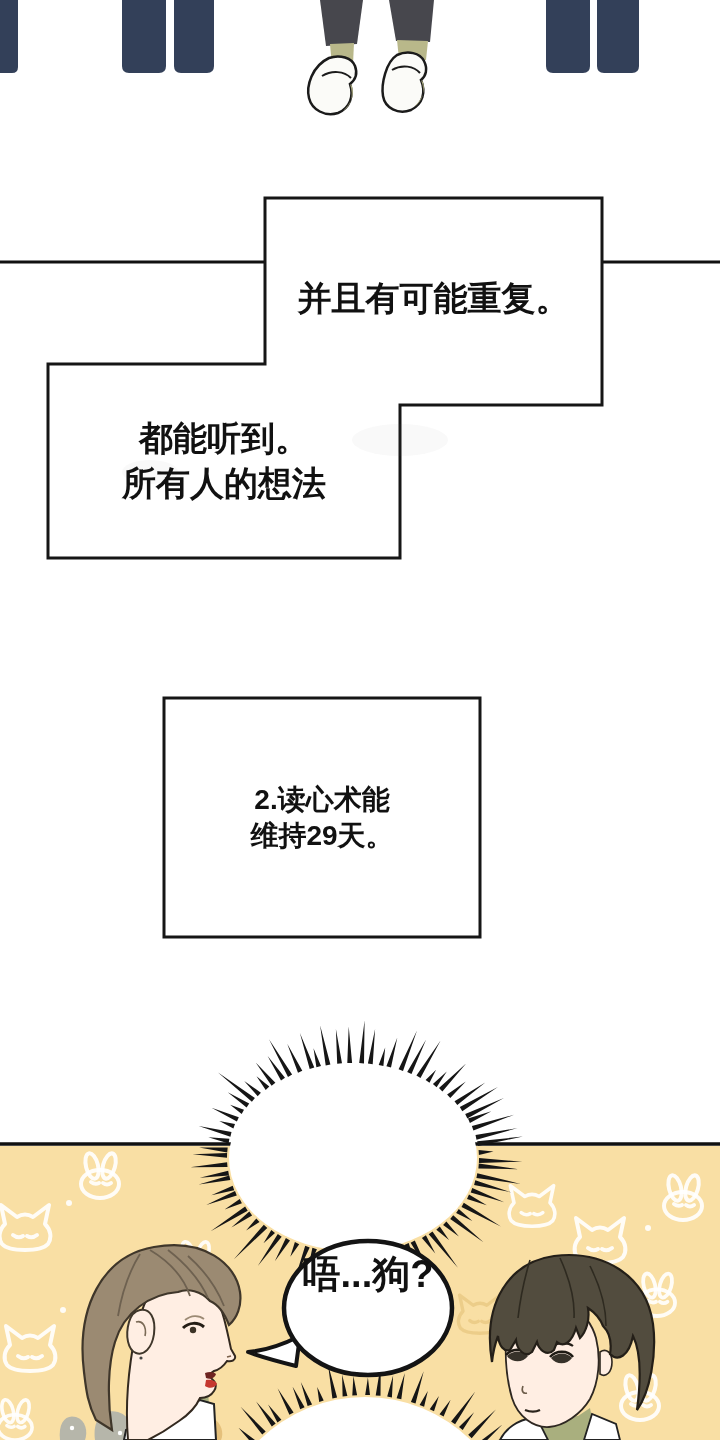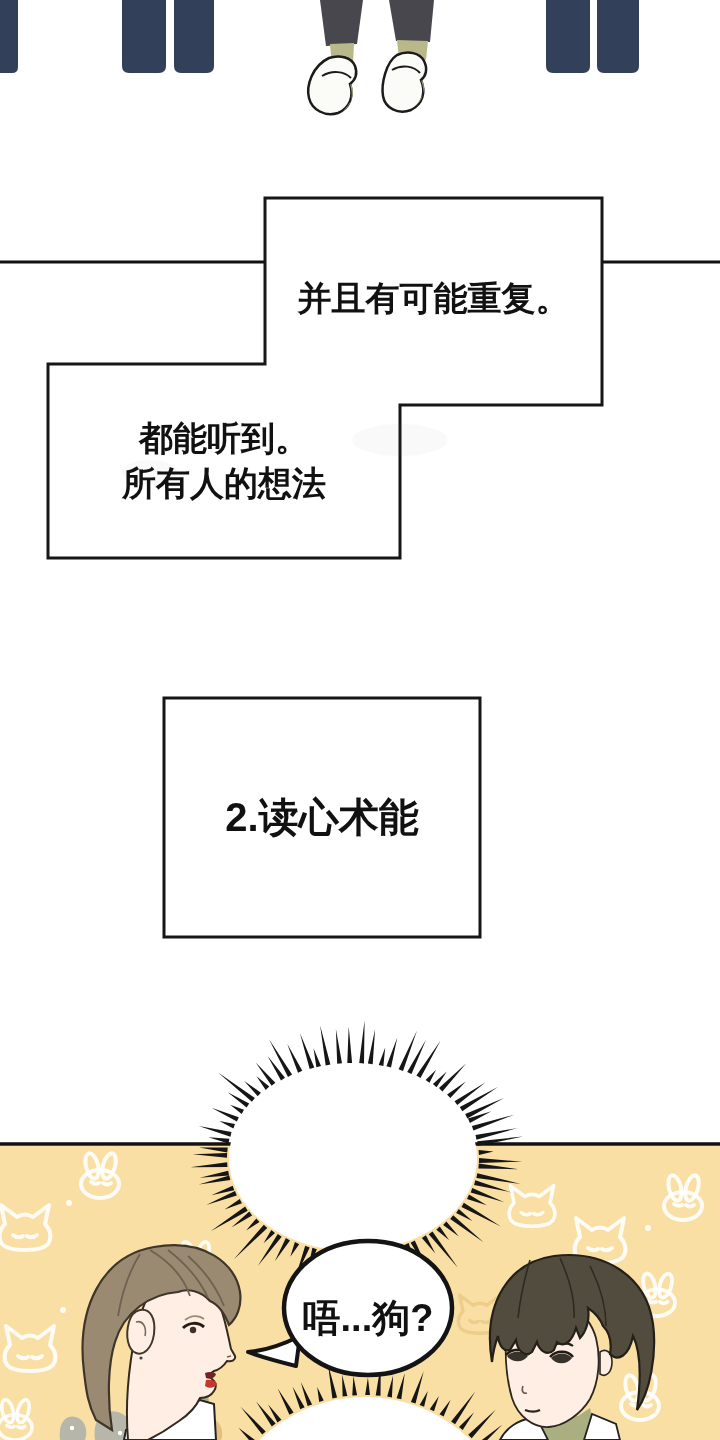--- a/index.html
+++ b/index.html
@@ -17,21 +17,21 @@
   .skin{fill:var(--skin);} .olive{fill:var(--olive);}
   .hairL{fill:var(--hairL);stroke:#3f362a;stroke-width:2.2;}
   .hairR{fill:var(--hairR);stroke:#241f18;stroke-width:2.2;}
   .boxline{fill:#fff;stroke:var(--ink);stroke-width:3;}
   .pattern{stroke:rgba(255,255,255,.9);stroke-width:4;fill:none;stroke-linecap:round;stroke-linejoin:round;}
   .pattern-beige{stroke:#eac983;stroke-width:4;fill:none;stroke-linecap:round;stroke-linejoin:round;opacity:.8;}
   .txt{position:absolute;color:#111;font-weight:700;text-align:center;
        display:flex;flex-direction:column;justify-content:center;align-items:center;}
   .txt .ln{white-space:nowrap;}
   .t-box{font-size:34px;line-height:1.32;}
-  .t-box3{font-size:40px;line-height:1.28;}
+  .t-box3{font-size:28px;line-height:1.28;}
   .t-burst{font-size:44px;line-height:1.1;}
   .t-answer{font-size:38px;line-height:1.1;}
 </style>
 </head>
 <body>
 
 <div class="page">
 
   <svg width="720" height="1440" viewBox="0 0 720 1440">
     <defs>
@@ -180,19 +180,20 @@
     <div class="ln">并且有可能重复。</div>
   </div>
 
   <div class="txt t-box" style="left:48px;top:364px;width:352px;height:194px;">
     <div class="ln">都能听到。</div>
     <div class="ln">所有人的想法</div>
   </div>
 
   <div class="txt t-box3" style="left:164px;top:698px;width:316px;height:239px;">
     <div class="ln">2.读心术能</div>
+    <div class="ln">维持29天。</div>
   </div>
 
 
-  <div class="txt t-answer" style="left:268px;top:1293px;width:200px;height:52px;">
+  <div class="txt t-answer" style="left:268px;top:1249px;width:200px;height:52px;">
     <div class="ln">唔...狗?</div>
   </div>
 </div>
 
 </body></html>

